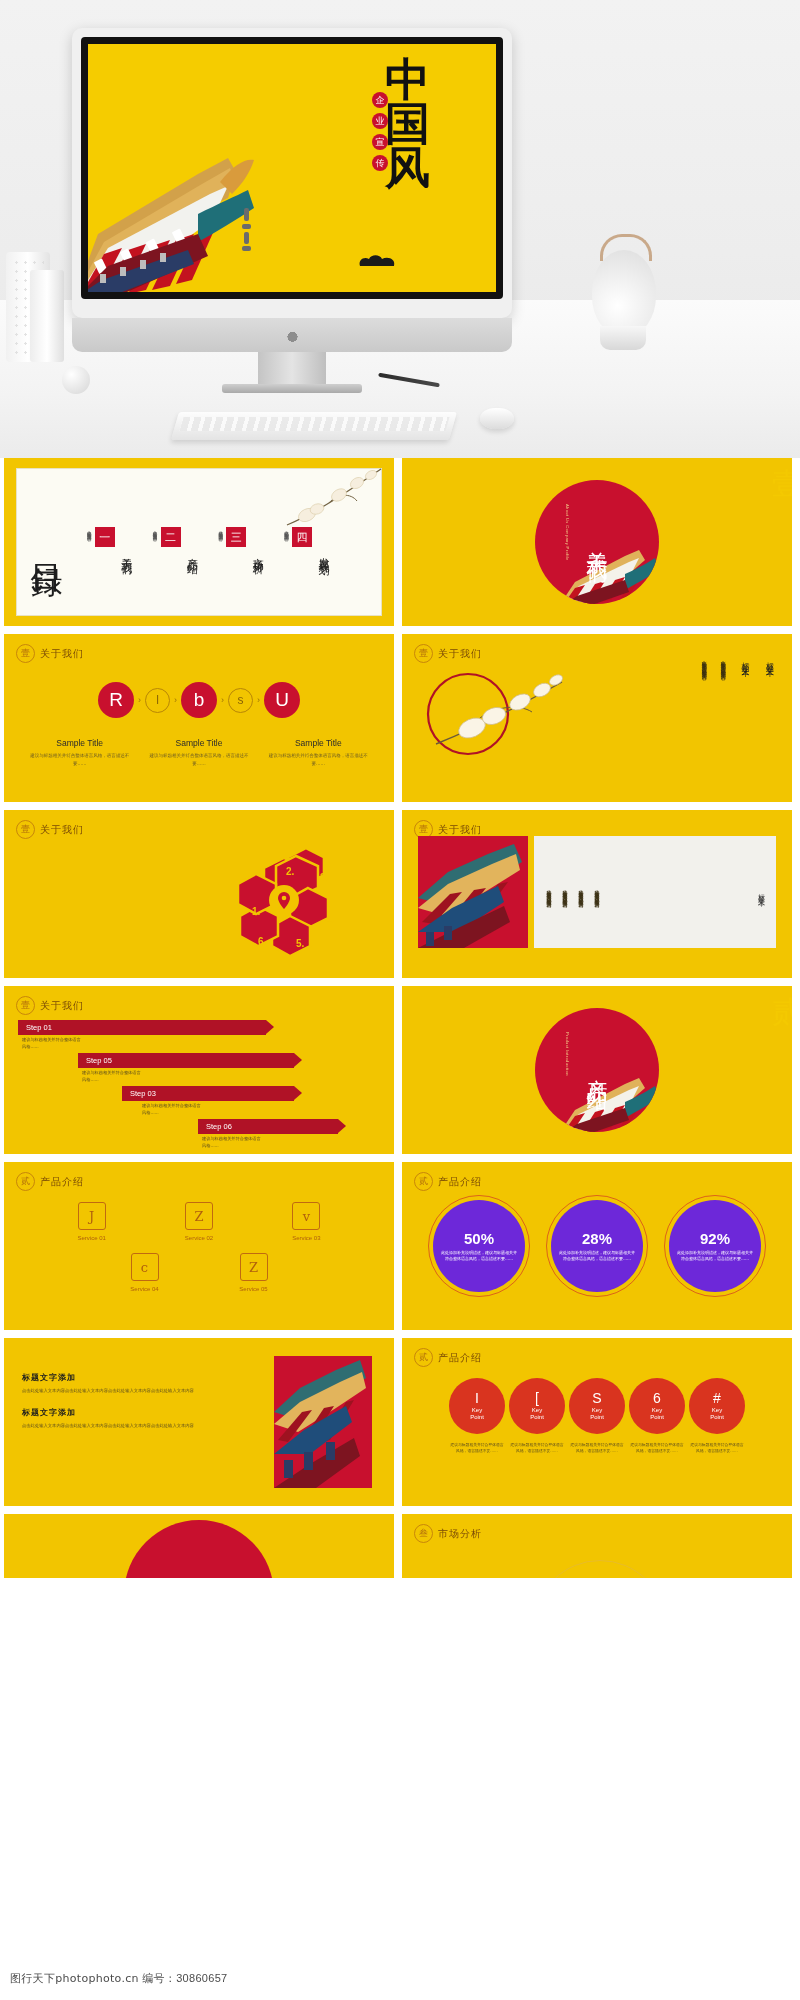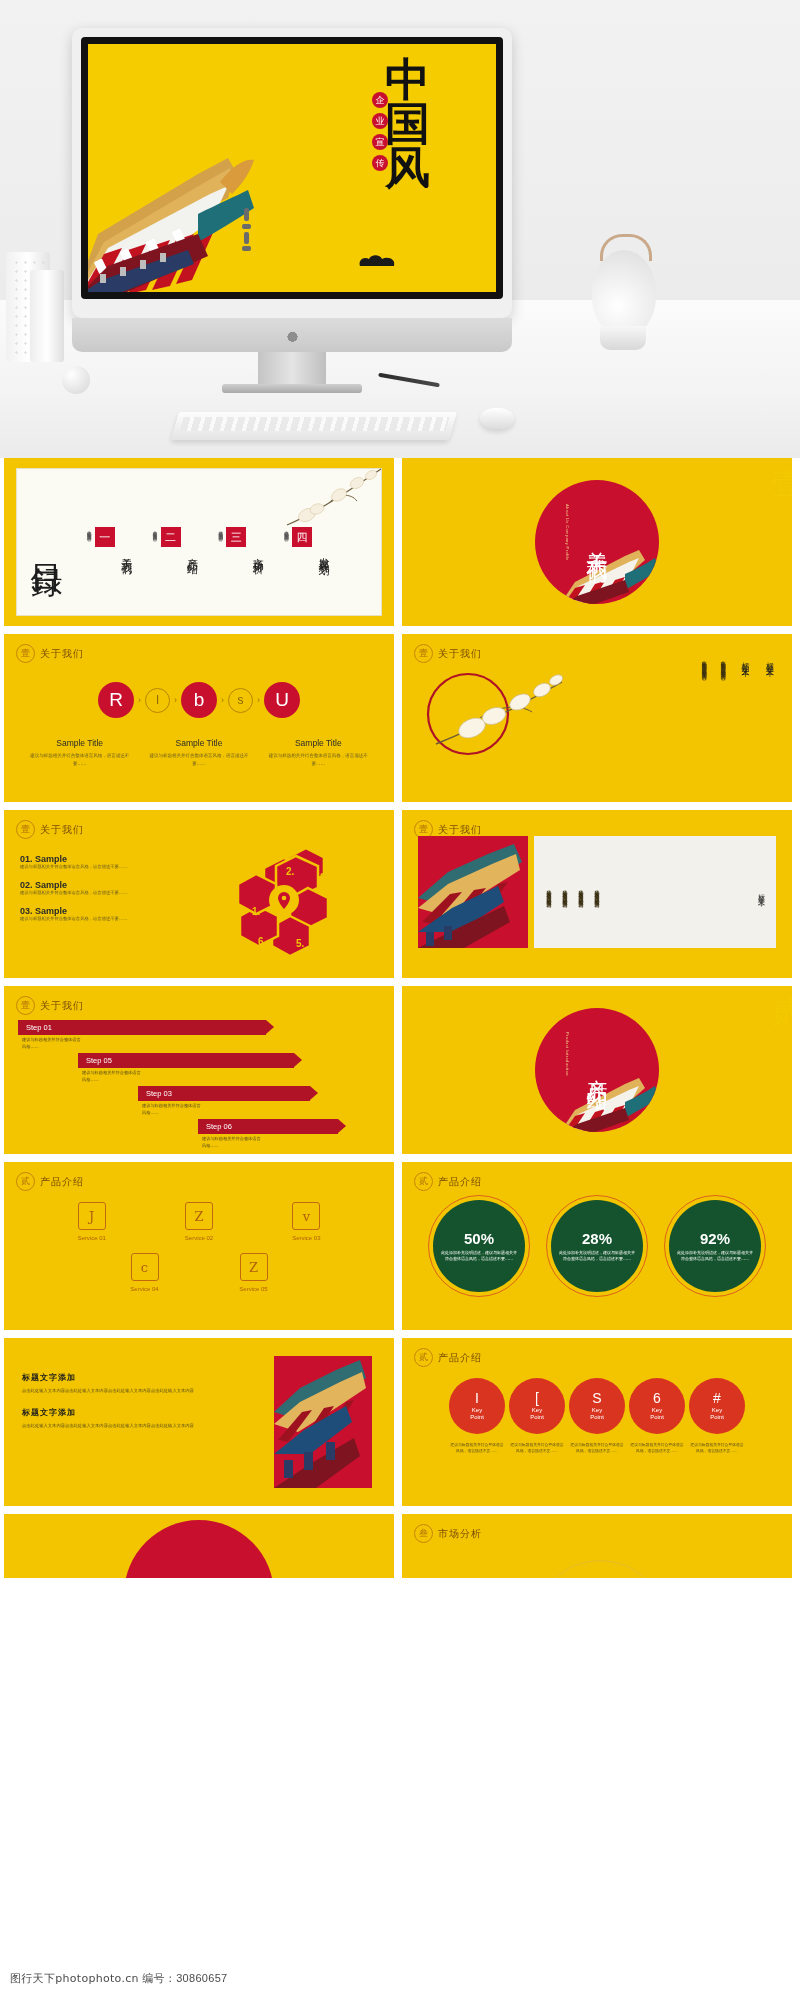--- a/index.html
+++ b/index.html
@@ -164,21 +164,21 @@
   .svc-row{display:flex;justify-content:space-around;margin-bottom:12px;}
   .svc{width:72px;text-align:center;}
   .svc-box{width:26px;height:26px;margin:0 auto 5px auto;border:1.2px solid #c06a10;
         border-radius:3px;color:#b0600c;font-size:13px;display:flex;align-items:center;justify-content:center;
         font-family:"DejaVu Serif",serif;}
   .svc-l{font-size:6px;color:#b0600c;}
 
   
   .pct-row{position:absolute;left:0;right:0;top:38px;display:flex;justify-content:space-around;
         padding:0 18px;box-sizing:border-box;}
-  .pct{width:92px;height:92px;border-radius:50%;background:#14532d;color:#fff;
+  .pct{width:92px;height:92px;border-radius:50%;background:#6d28d9;color:#fff;
         display:flex;flex-direction:column;align-items:center;justify-content:center;
         padding:8px;box-sizing:border-box;position:relative;}
   .pct:before{content:"";position:absolute;inset:-5px;border:1px solid #c8102e;border-radius:50%;opacity:.55;}
   .pct-v{font-size:15px;font-weight:bold;margin-bottom:3px;}
   .pct-d{font-size:4px;line-height:1.55;text-align:center;font-family:"DejaVu Serif",serif;}
 
   
   .txtblock{position:absolute;left:18px;top:34px;width:195px;}
   .txtblock h4{margin:0 0 4px 0;font-size:8px;color:#1d1d1d;font-family:"DejaVu Serif",serif;letter-spacing:1px;}
   .txtblock p{margin:0 0 12px 0;font-size:4.3px;color:#5d4d1c;line-height:1.8;font-family:"DejaVu Serif",serif;}
@@ -401,34 +401,20 @@
         </div>
       </div>
     </div>
 
     <div class="row">
       <div class="slide">
         <div class="sec-head">
           <span class="sec-badge">壹</span>
           <span class="sec-title">关于我们</span>
         </div>
-        <div class="numlist">
-          <div class="it">
-            <div class="n">01. Sample</div>
-            <div class="d">建议与标题相关并符合整体语言风格，语言描述不要……</div>
-          </div>
-          <div class="it">
-            <div class="n">02. Sample</div>
-            <div class="d">建议与标题相关并符合整体语言风格，语言描述不要……</div>
-          </div>
-          <div class="it">
-            <div class="n">03. Sample</div>
-            <div class="d">建议与标题相关并符合整体语言风格，语言描述不要……</div>
-          </div>
-        </div>
         <div class="hexwrap">
           <svg viewBox="0 0 118 118" width="118" height="118">
             <g fill="#c8102e">
               <path d="M59 6 L86 20 L86 46 L59 60 L32 46 L32 20 Z" transform="translate(18,-2) scale(.62) translate(28,6)"></path>
             </g>
             <g fill="#c8102e" stroke="#f2c500" stroke-width="2.5">
               <path d="M30 24 L50 14 L70 24 L70 44 L50 54 L30 44 Z"></path>
               <path d="M70 14 L90 24 L90 44 L70 54 L52 44 L52 24 Z" opacity="0"></path>
               <path d="M62 12 L84 22 L84 44 L62 54 L42 44 L42 22 Z"></path>
               <path d="M74 44 L94 54 L94 74 L74 84 L56 74 L56 54 Z"></path>
@@ -489,21 +475,21 @@
         <div class="steps">
           <div class="step">
             <span class="step-bar" style="left:0;width:248px">Step 01</span>
             <span class="step-d" style="left:4px;top:17px">建议与标题相关并符合整体语言风格……</span>
           </div>
           <div class="step" style="margin-top:16px">
             <span class="step-bar" style="left:60px;width:216px">Step 05</span>
             <span class="step-d" style="left:64px;top:17px">建议与标题相关并符合整体语言风格……</span>
           </div>
           <div class="step" style="margin-top:16px">
-            <span class="step-bar" style="left:120px;width:172px">Step 03</span>
+            <span class="step-bar" style="left:104px;width:172px">Step 03</span>
             <span class="step-d" style="left:124px;top:17px">建议与标题相关并符合整体语言风格……</span>
           </div>
           <div class="step" style="margin-top:16px">
             <span class="step-bar" style="left:180px;width:140px">Step 06</span>
             <span class="step-d" style="left:184px;top:17px">建议与标题相关并符合整体语言风格……</span>
           </div>
         </div>
       </div>
 
       <div class="slide divider">

